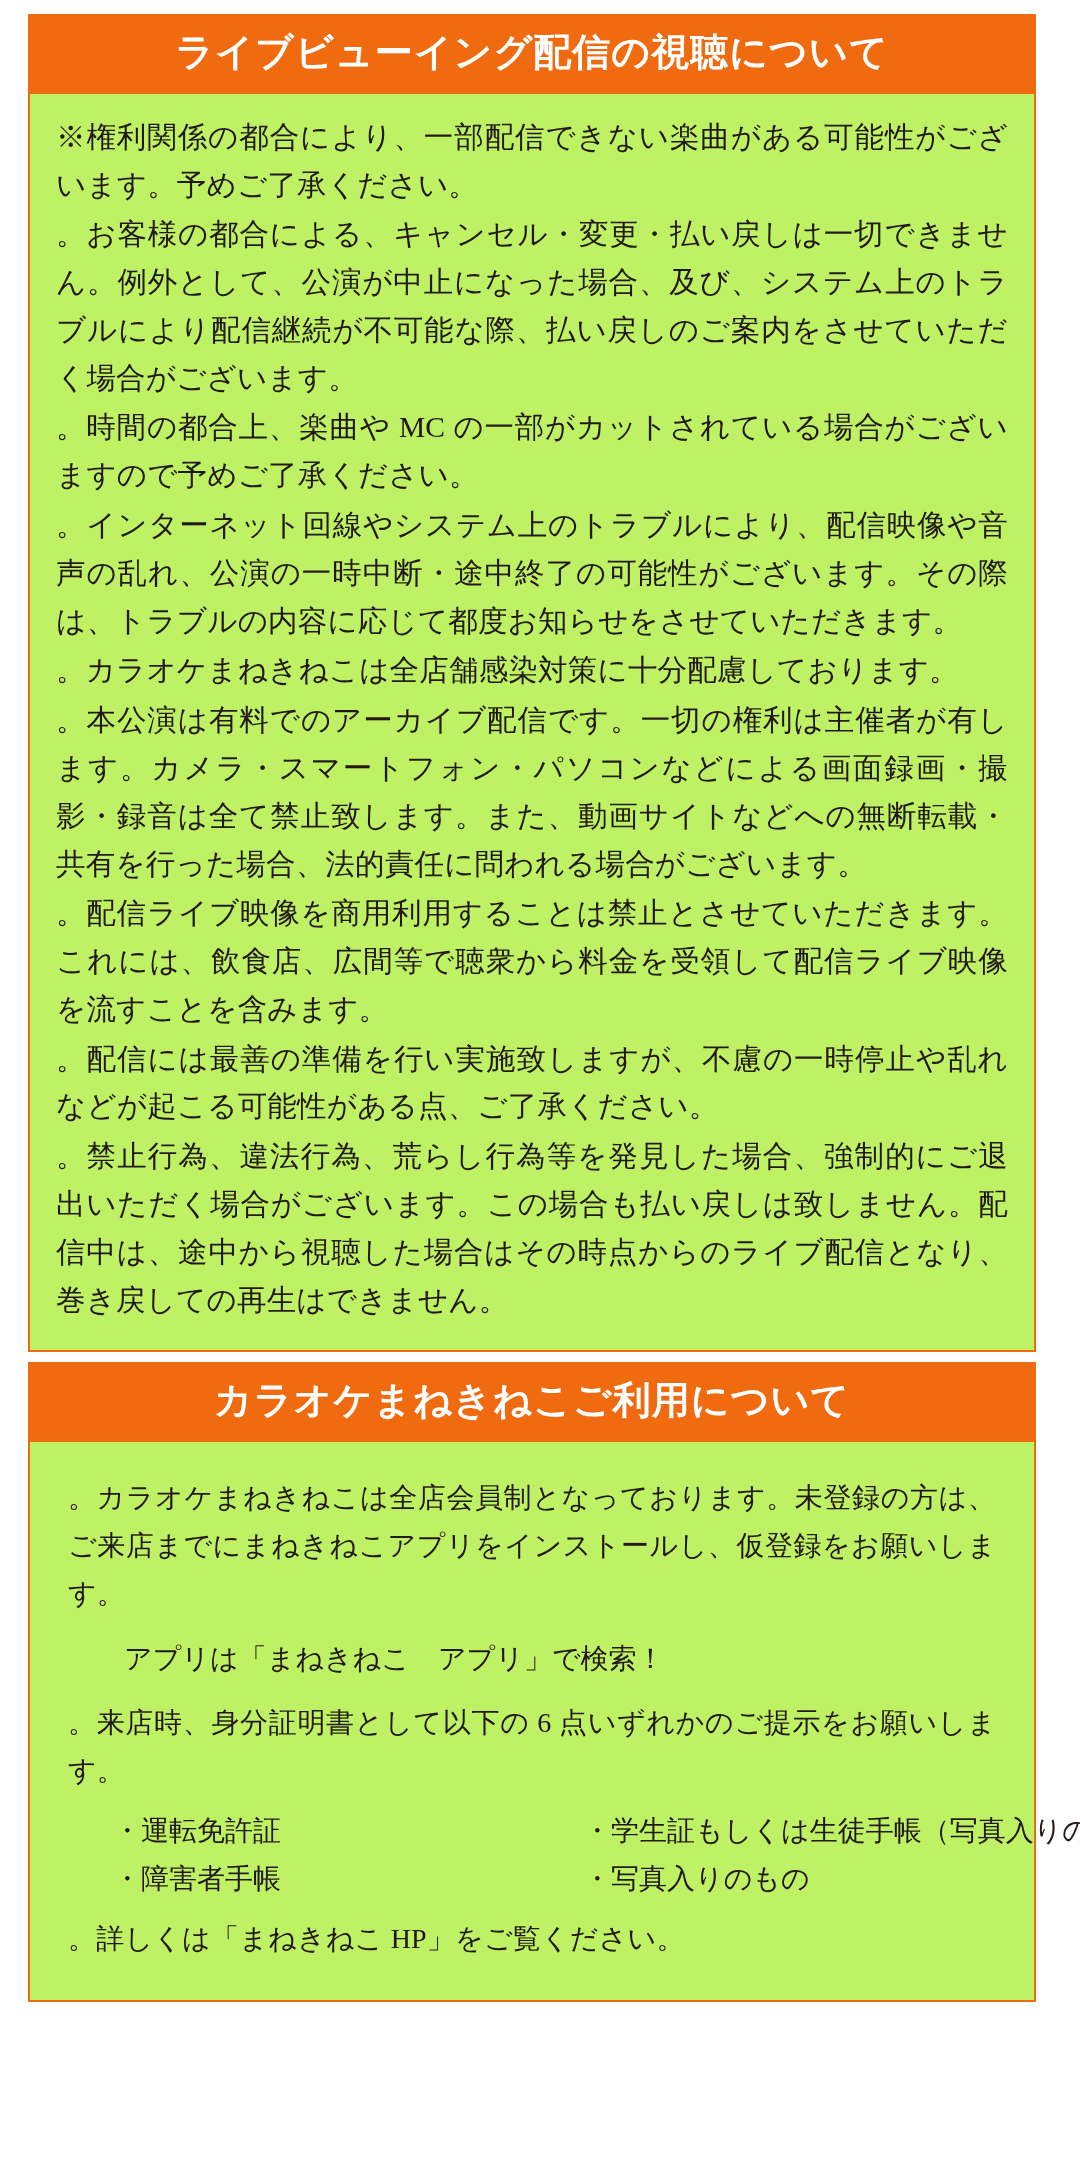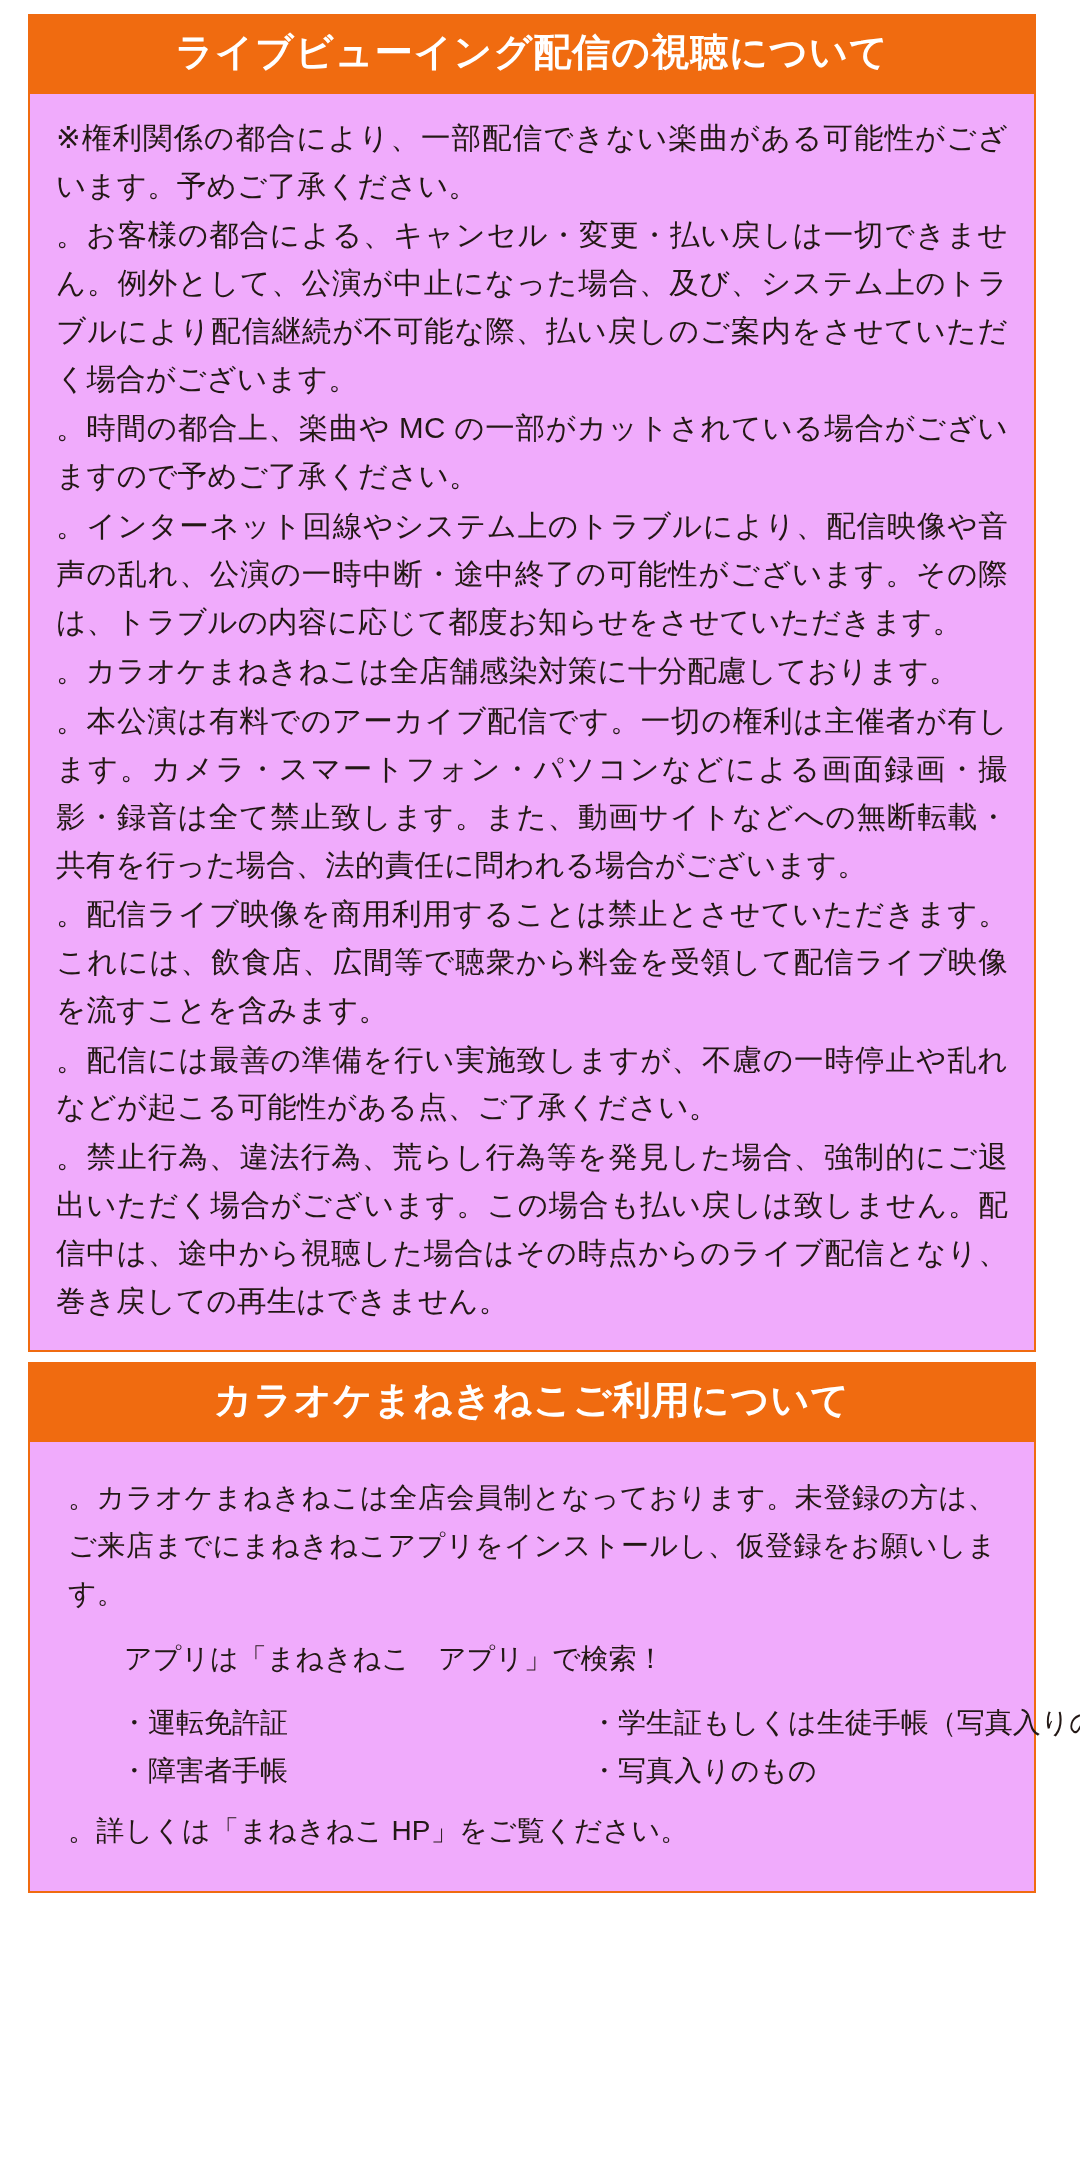--- a/index.html
+++ b/index.html
@@ -29,21 +29,22 @@
     font-size: 38px;
     letter-spacing: 1px;
     padding: 18px 10px 20px 10px;
     line-height: 1.1;
   }
   .section-body {
     border: 2px solid #F06B10;
     border-top: none;
     box-sizing: border-box;
     padding: 20px 26px 24px 26px;
-    background: #f0abfc;
+    background: #bef264;
+    font-family: Liberation Serif, serif;
   }
   .para {
     font-size: 29.5px;
     line-height: 1.62;
     margin: 0 0 2px 0;
     text-align: justify;
     text-justify: inter-character;
     letter-spacing: 0.2px;
   }
   .sec2 .para {
@@ -57,21 +58,21 @@
     margin: 16px;
     padding-left: 52px;
   }
   .id-list {
     display: grid;
     grid-template-columns: 470px auto;
     gap: 0px 0px;
     font-size: 28px;
     line-height: 1.72;
     padding-left: 52px;
-    margin: 12px;
+    margin: 5px;
   }
   .id-list div {
     white-space: nowrap;
   }
 </style>
 </head>
 <body>
 
 <div class="page">
 
@@ -88,20 +89,21 @@
       <p class="para">。配信には最善の準備を行い実施致しますが、不慮の一時停止や乱れなどが起こる可能性がある点、ご了承ください。</p>
       <p class="para">。禁止行為、違法行為、荒らし行為等を発見した場合、強制的にご退出いただく場合がございます。この場合も払い戻しは致しません。配信中は、途中から視聴した場合はその時点からのライブ配信となり、巻き戻しての再生はできません。</p>
     </div>
   </div>
 
   <div class="section sec2">
     <div class="section-header">カラオケまねきねこご利用について</div>
     <div class="section-body">
       <p class="para">。カラオケまねきねこは全店会員制となっております。未登録の方は、ご来店までにまねきねこアプリをインストールし、仮登録をお願いします。</p>
       <p class="sub-note">アプリは「まねきねこ　アプリ」で検索！</p>
+      <p class="para">。来店時、身分証明書として以下の 6 点いずれかのご提示をお願いします。</p>
       <div class="id-list">
         <div>・運転免許証</div>
         <div>・学生証もしくは生徒手帳（写真入りのもの）</div>
         <div>・障害者手帳</div>
         <div>・写真入りのもの</div>
       </div>
       <p class="para">。詳しくは「まねきねこ HP」をご覧ください。</p>
     </div>
   </div>
 

